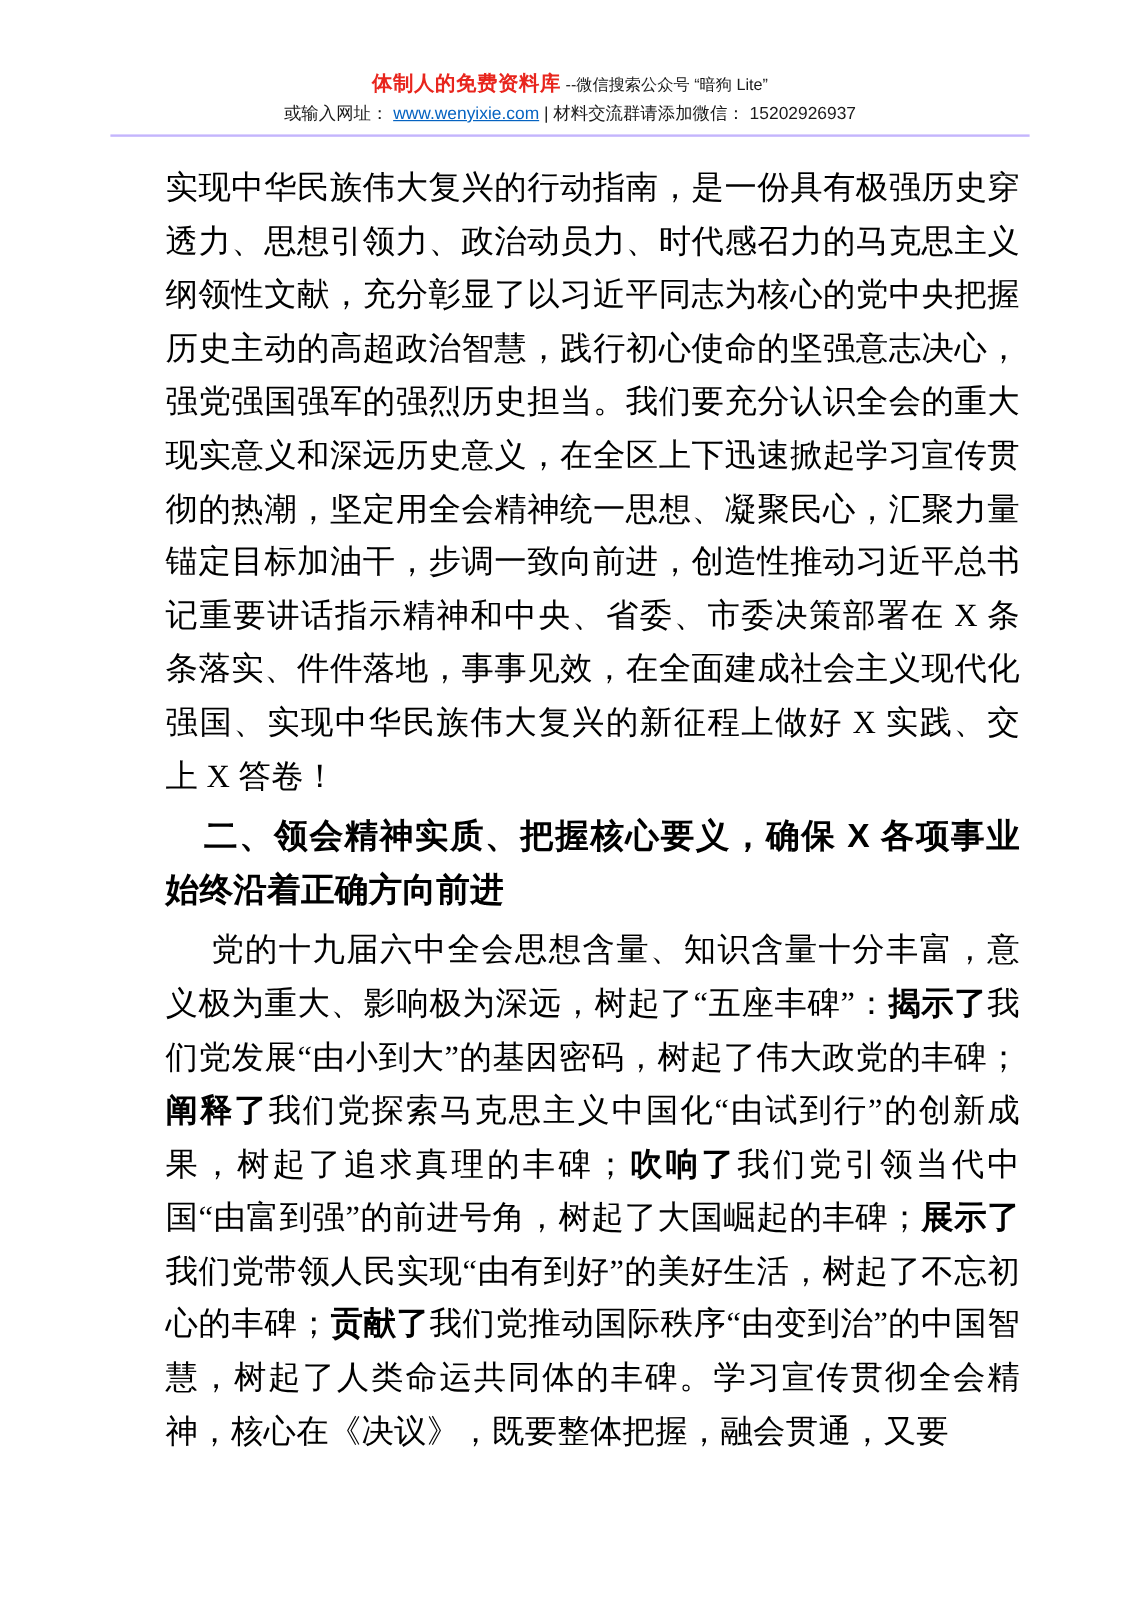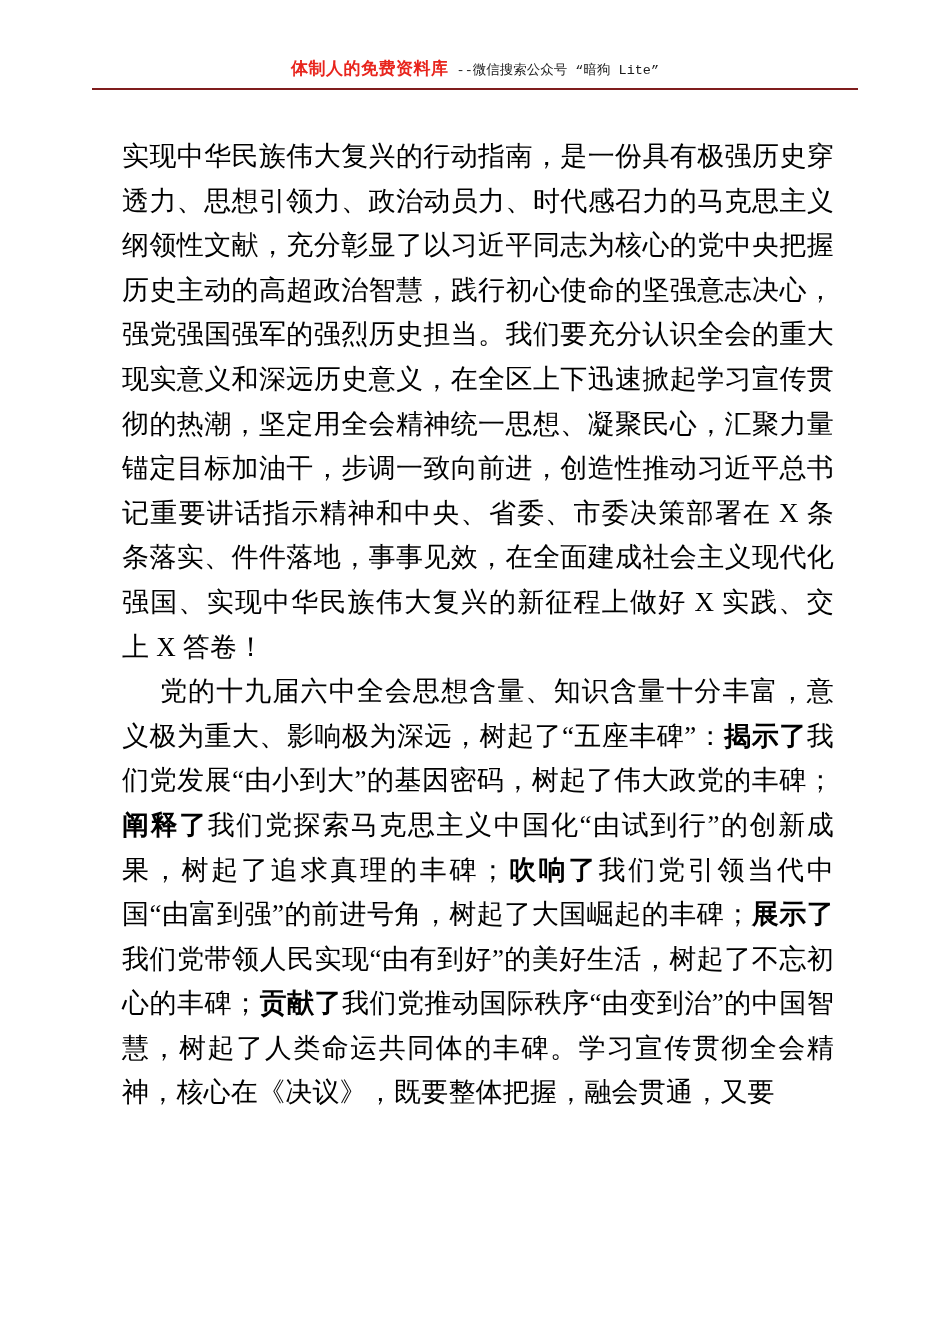--- a/index.html
+++ b/index.html
@@ -12,33 +12,33 @@
     overflow: hidden;
     font-family: "Liberation Serif", "DejaVu Serif", serif;
     color: #000000;
   }
   .page-header {
     position: absolute;
     top: 57px;
     left: 92px;
     width: 766px;
     text-align: center;
-    border-bottom: 2px solid #7f1d1d;
+    border-bottom: 2px solid #c4b5fd;
     padding-bottom: 5px;
-    font-family: Liberation Mono, monospace;
+    font-family: Liberation Sans, sans-serif;
     white-space: nowrap;
   }
   .header-line1 { font-size: 13.5px; line-height: 25px; color: #1a1a1a; }
   .brand { font-size: 17px; font-weight: 700; letter-spacing: 0.5px; }
   .header-line2 { font-size: 14.5px; line-height: 24px; color: #1a1a1a; }
   .header-link { text-decoration: underline; cursor: pointer; }
   .doc-body {
     position: absolute;
     top: 134px;
-    left: 122px;
+    left: 138px;
     width: 712px;
     font-size: 27px;
     line-height: 44.6px;
     text-align: justify;
     letter-spacing: 0.2px;
     color: #000000;
   }
   .para { margin: 0; }
   .para-indent { text-indent: 38px; }
   .section-heading {
@@ -56,20 +56,22 @@
     margin-top: 40px;
   }
 </style>
 </head>
 <body>
 
 <div class="page">
 
   <div class="page-header">
     <div class="header-line1"><span class="brand" style="color: rgb(232, 37, 29);">体制人的免费资料库</span><span> --微信搜索公众号 “暗狗 Lite”</span></div>
+    <div class="header-line2"><span>或输入网址： </span><span class="header-link" style="color: rgb(5, 99, 193);">www.wenyixie.com</span><span> | 材料交流群请添加微信： 15202926937</span></div>
   </div>
 
   <div class="doc-body">
     <p class="para">实现中华民族伟大复兴的行动指南，是一份具有极强历史穿透力、思想引领力、政治动员力、时代感召力的马克思主义纲领性文献，充分彰显了以习近平同志为核心的党中央把握历史主动的高超政治智慧，践行初心使命的坚强意志决心，强党强国强军的强烈历史担当。我们要充分认识全会的重大现实意义和深远历史意义，在全区上下迅速掀起学习宣传贯彻的热潮，坚定用全会精神统一思想、凝聚民心，汇聚力量锚定目标加油干，步调一致向前进，创造性推动习近平总书记重要讲话指示精神和中央、省委、市委决策部署在 X 条条落实、件件落地，事事见效，在全面建成社会主义现代化强国、实现中华民族伟大复兴的新征程上做好 X 实践、交上 X 答卷！</p>
+    <h2 class="section-heading">二、领会精神实质、把握核心要义，确保 X 各项事业始终沿着正确方向前进</h2>
     <p class="para para-indent"><span>党的十九届六中全会思想含量、知识含量十分丰富，意义极为重大、影响极为深远，树起了“五座丰碑”：</span><span class="run-bold">揭示了</span><span>我们党发展“由小到大”的基因密码，树起了伟大政党的丰碑；</span><span class="run-bold">阐释了</span><span>我们党探索马克思主义中国化“由试到行”的创新成果，树起了追求真理的丰碑；</span><span class="run-bold">吹响了</span><span>我们党引领当代中国“由富到强”的前进号角，树起了大国崛起的丰碑；</span><span class="run-bold">展示了</span><span>我们党带领人民实现“由有到好”的美好生活，树起了不忘初心的丰碑；</span><span class="run-bold">贡献了</span><span>我们党推动国际秩序“由变到治”的中国智慧，树起了人类命运共同体的丰碑。学习宣传贯彻全会精神，核心在《决议》，既要整体把握，融会贯通，又要</span></p>
   </div>
 
 </div>
 
 </body></html>

